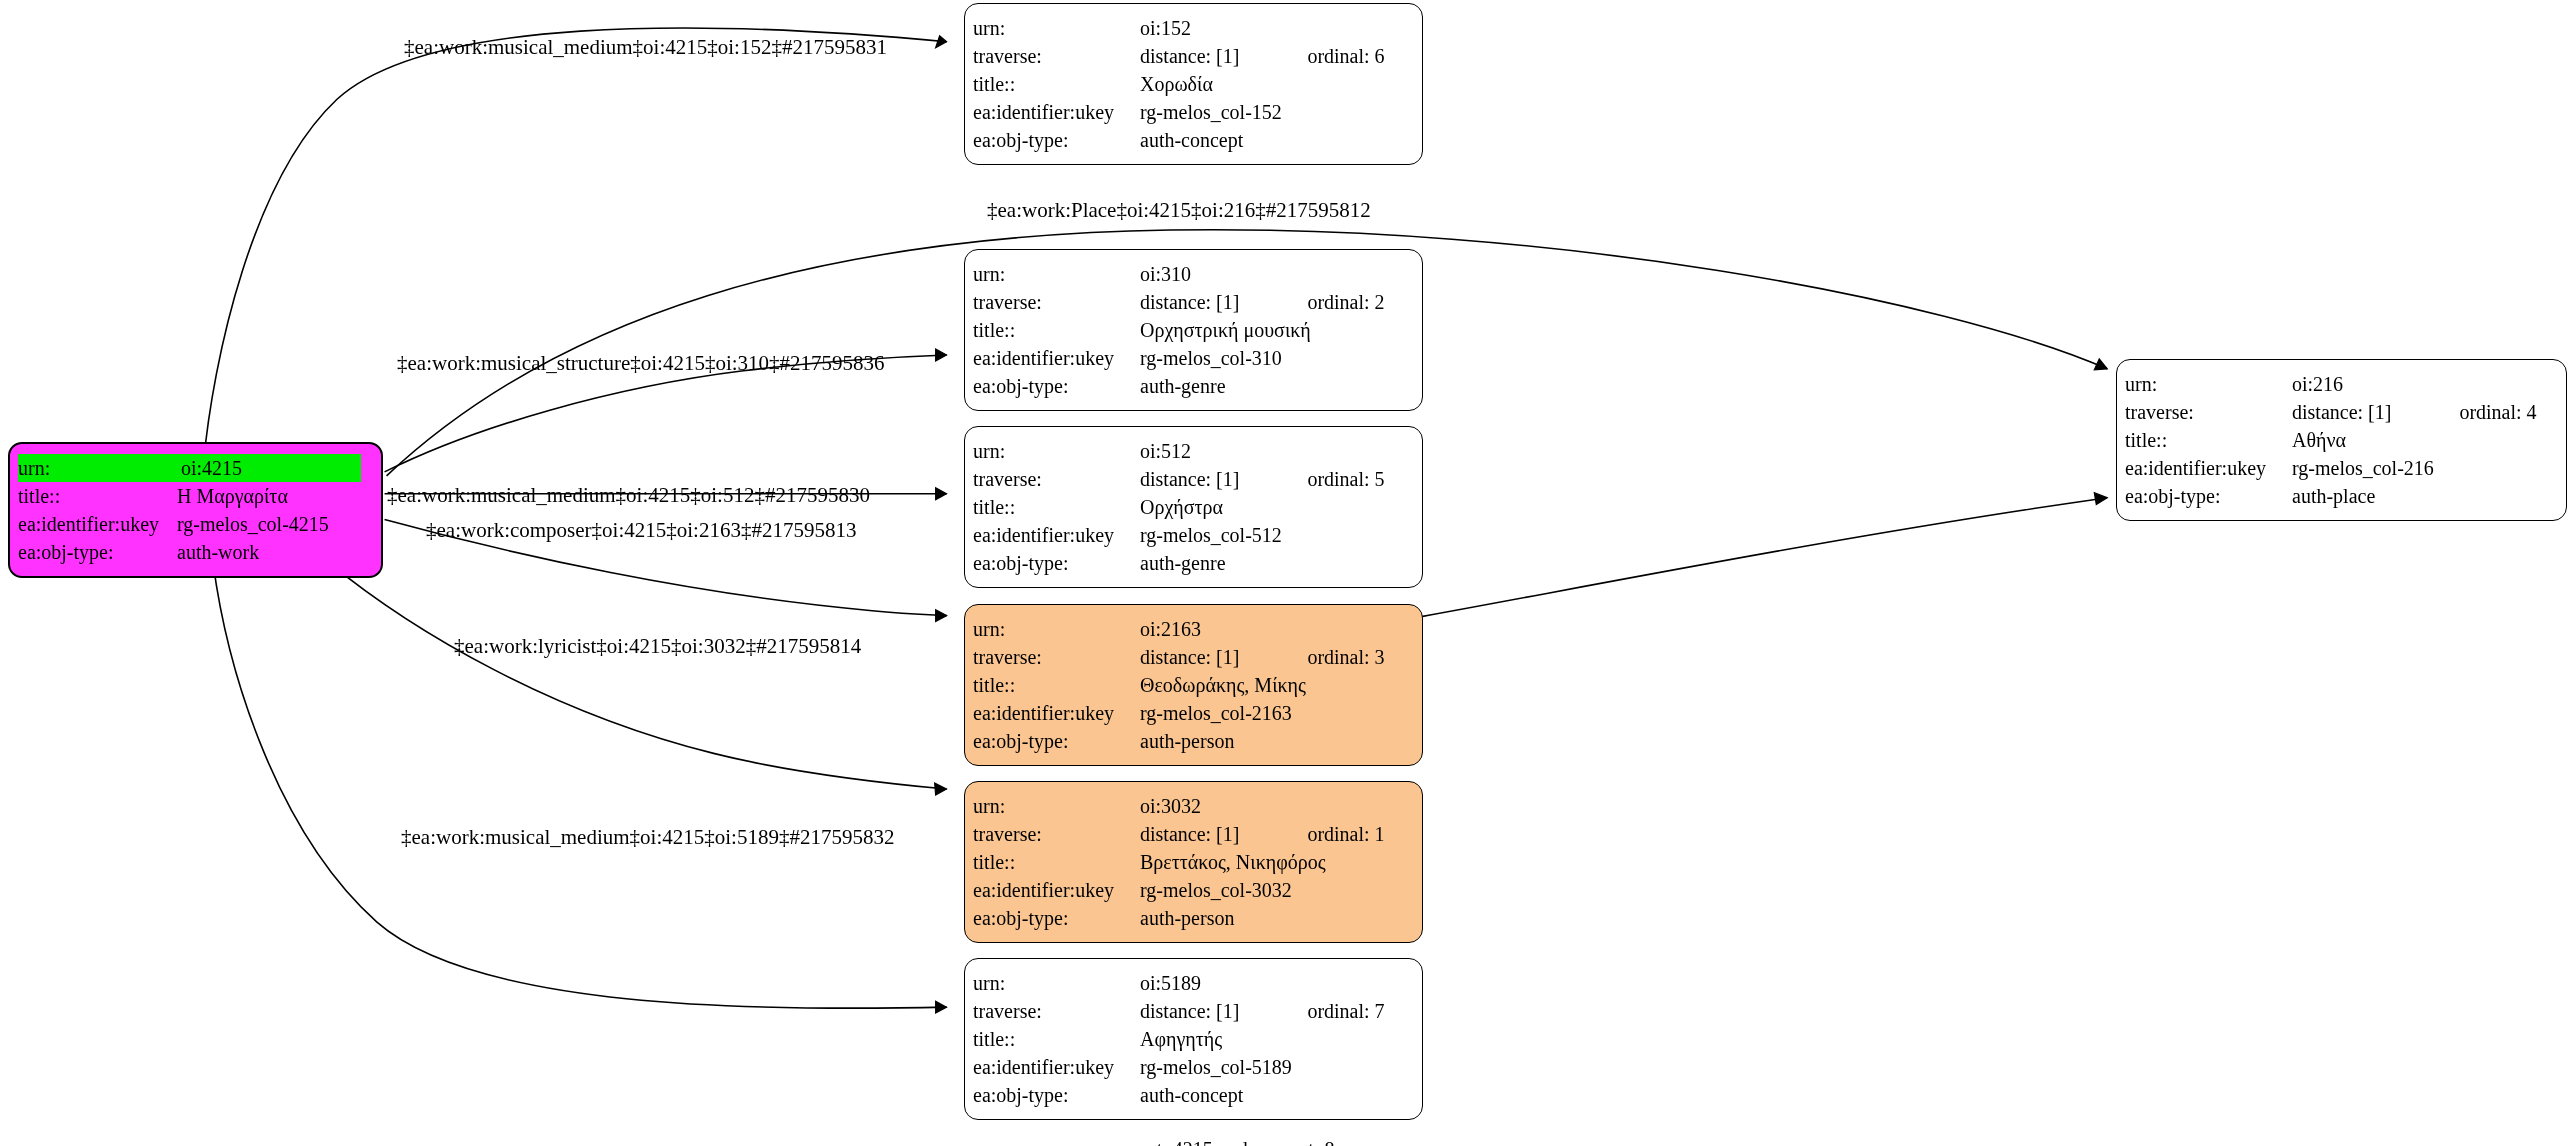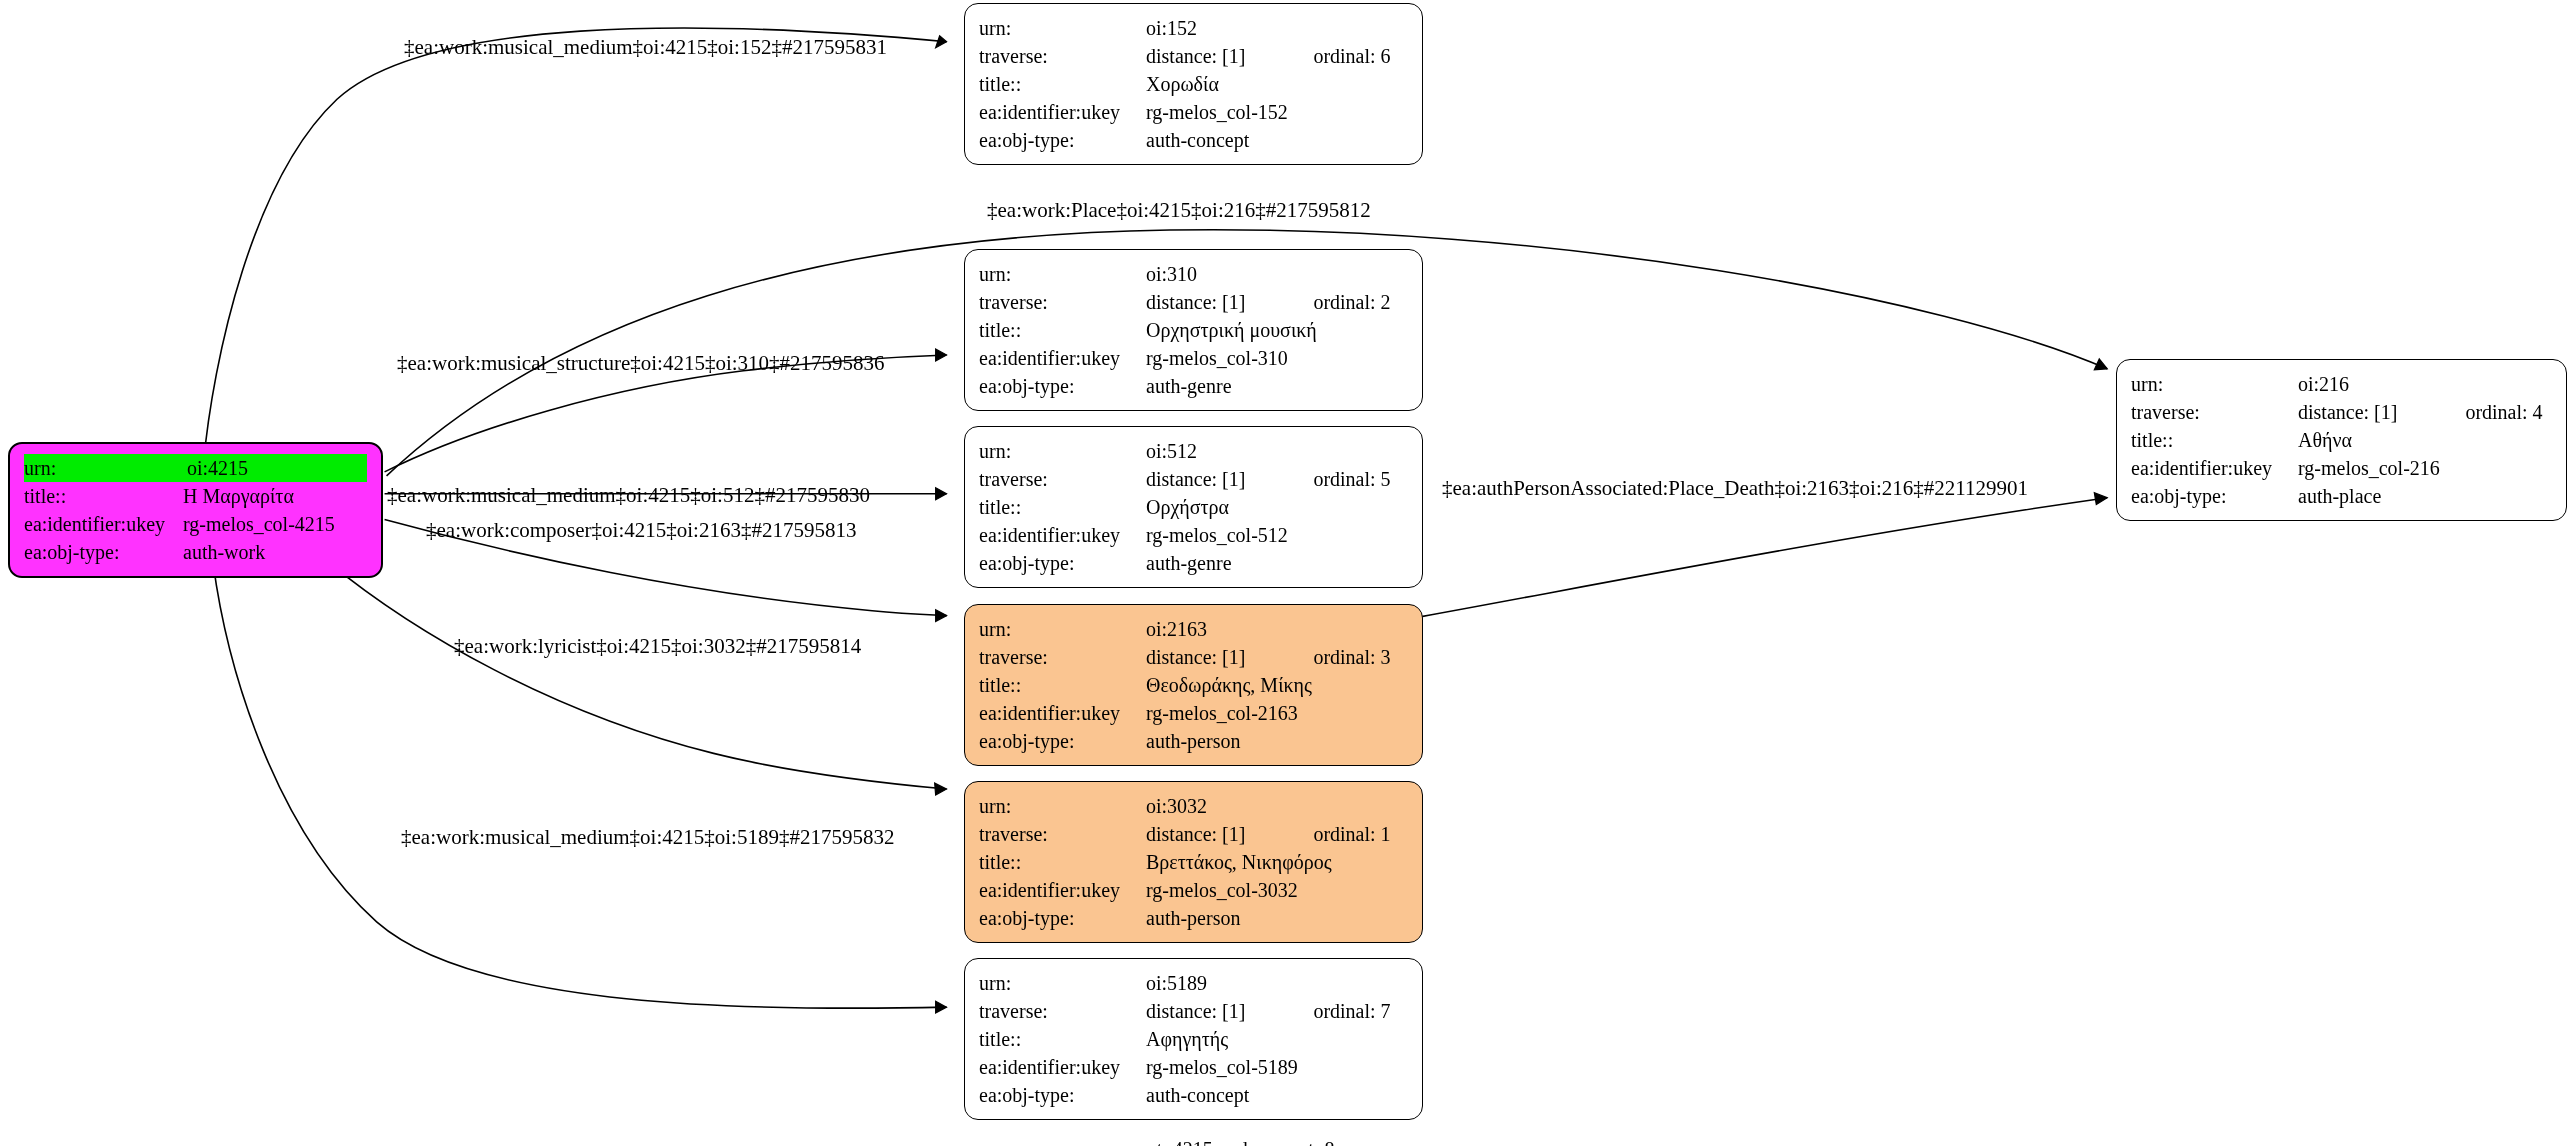--- a/index.html
+++ b/index.html
@@ -32,21 +32,21 @@
     fill: #000000;
     stroke: #000000;
     stroke-width: 1.2;
   }
   .node {
     position: absolute;
     box-sizing: border-box;
     border: 1.6px solid #000000;
     border-radius: 14px;
     background: #ffffff;
-    padding: 10px 14px 10px 14px;
+    padding: 10px 14px 10px 8px;
   }
   .node.orange { background: #fac591; }
   .node.root {
     background: #ff32ff;
     border-color: #000000;
     border-width: 2px;
   }
   .row {
     display: flex;
     align-items: baseline;
@@ -344,18 +344,17 @@
   <div class="edge-label" style="left:397px; top:351px;">‡ea:work:musical_structure‡oi:4215‡oi:310‡#217595836</div>
 
   <div class="edge-label" style="left:387px; top:483px;">‡ea:work:musical_medium‡oi:4215‡oi:512‡#217595830</div>
 
   <div class="edge-label" style="left:426px; top:518px;">‡ea:work:composer‡oi:4215‡oi:2163‡#217595813</div>
 
   <div class="edge-label" style="left:443px; top:634px;margin-left:11px;">‡ea:work:lyricist‡oi:4215‡oi:3032‡#217595814</div>
 
   <div class="edge-label" style="left:401px; top:825px;">‡ea:work:musical_medium‡oi:4215‡oi:5189‡#217595832</div>
 
-  <div class="edge-label" style="left:1442px; top:476px;">‡ea:authPersonAssociated:Place_Death‡oi:2163‡oi:216‡#221129901</div>
 
   <div class="caption" style="left:1130px; top:1138px;">root: 4215 nodes count: 8</div>
 
 </div>
 
 
 </body></html>

